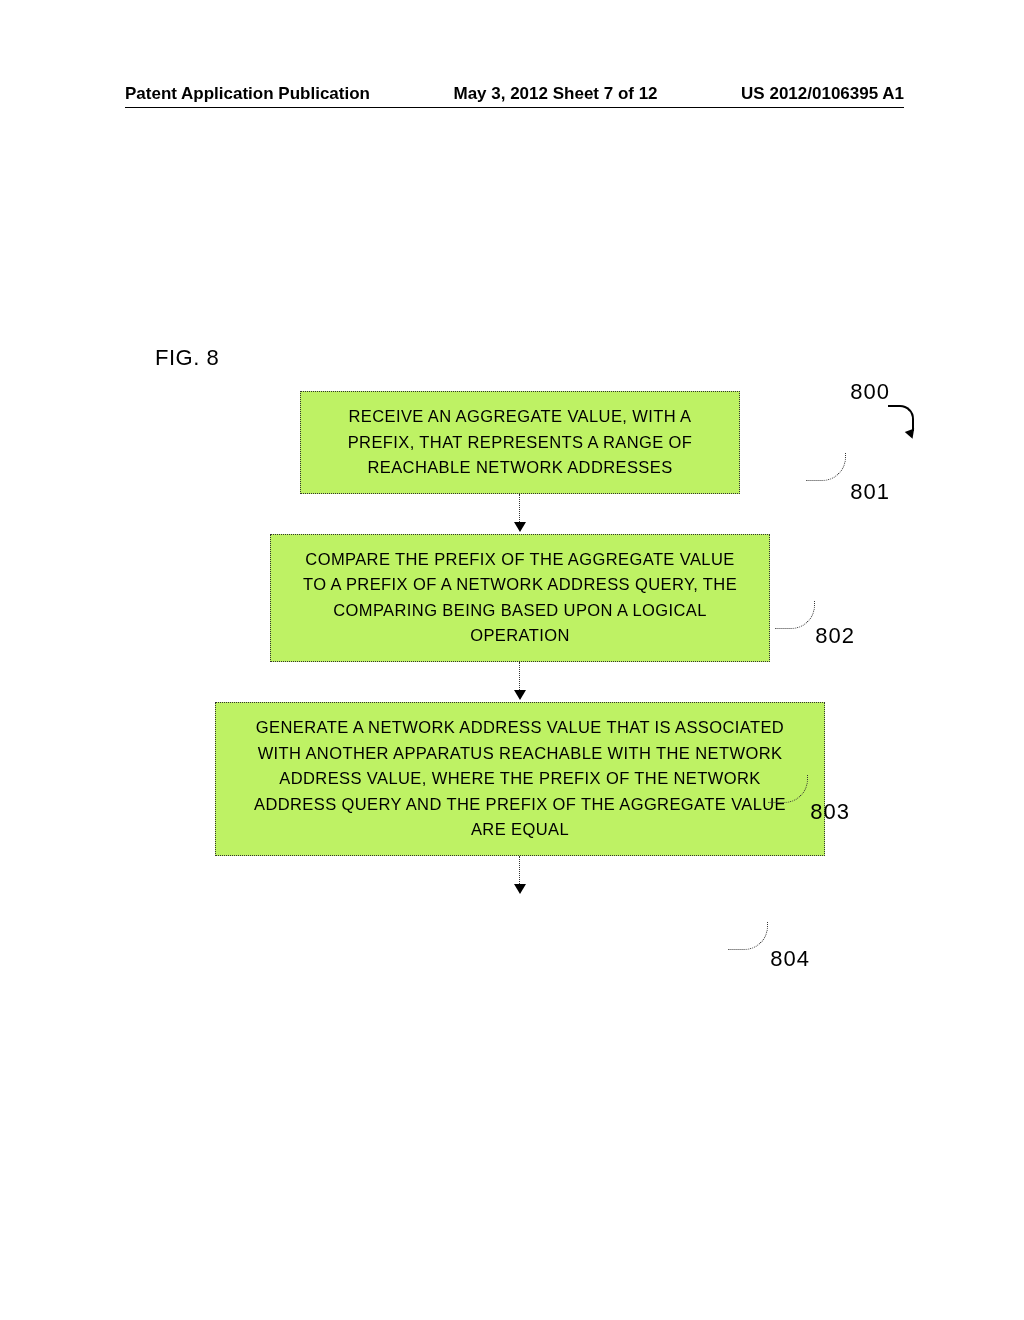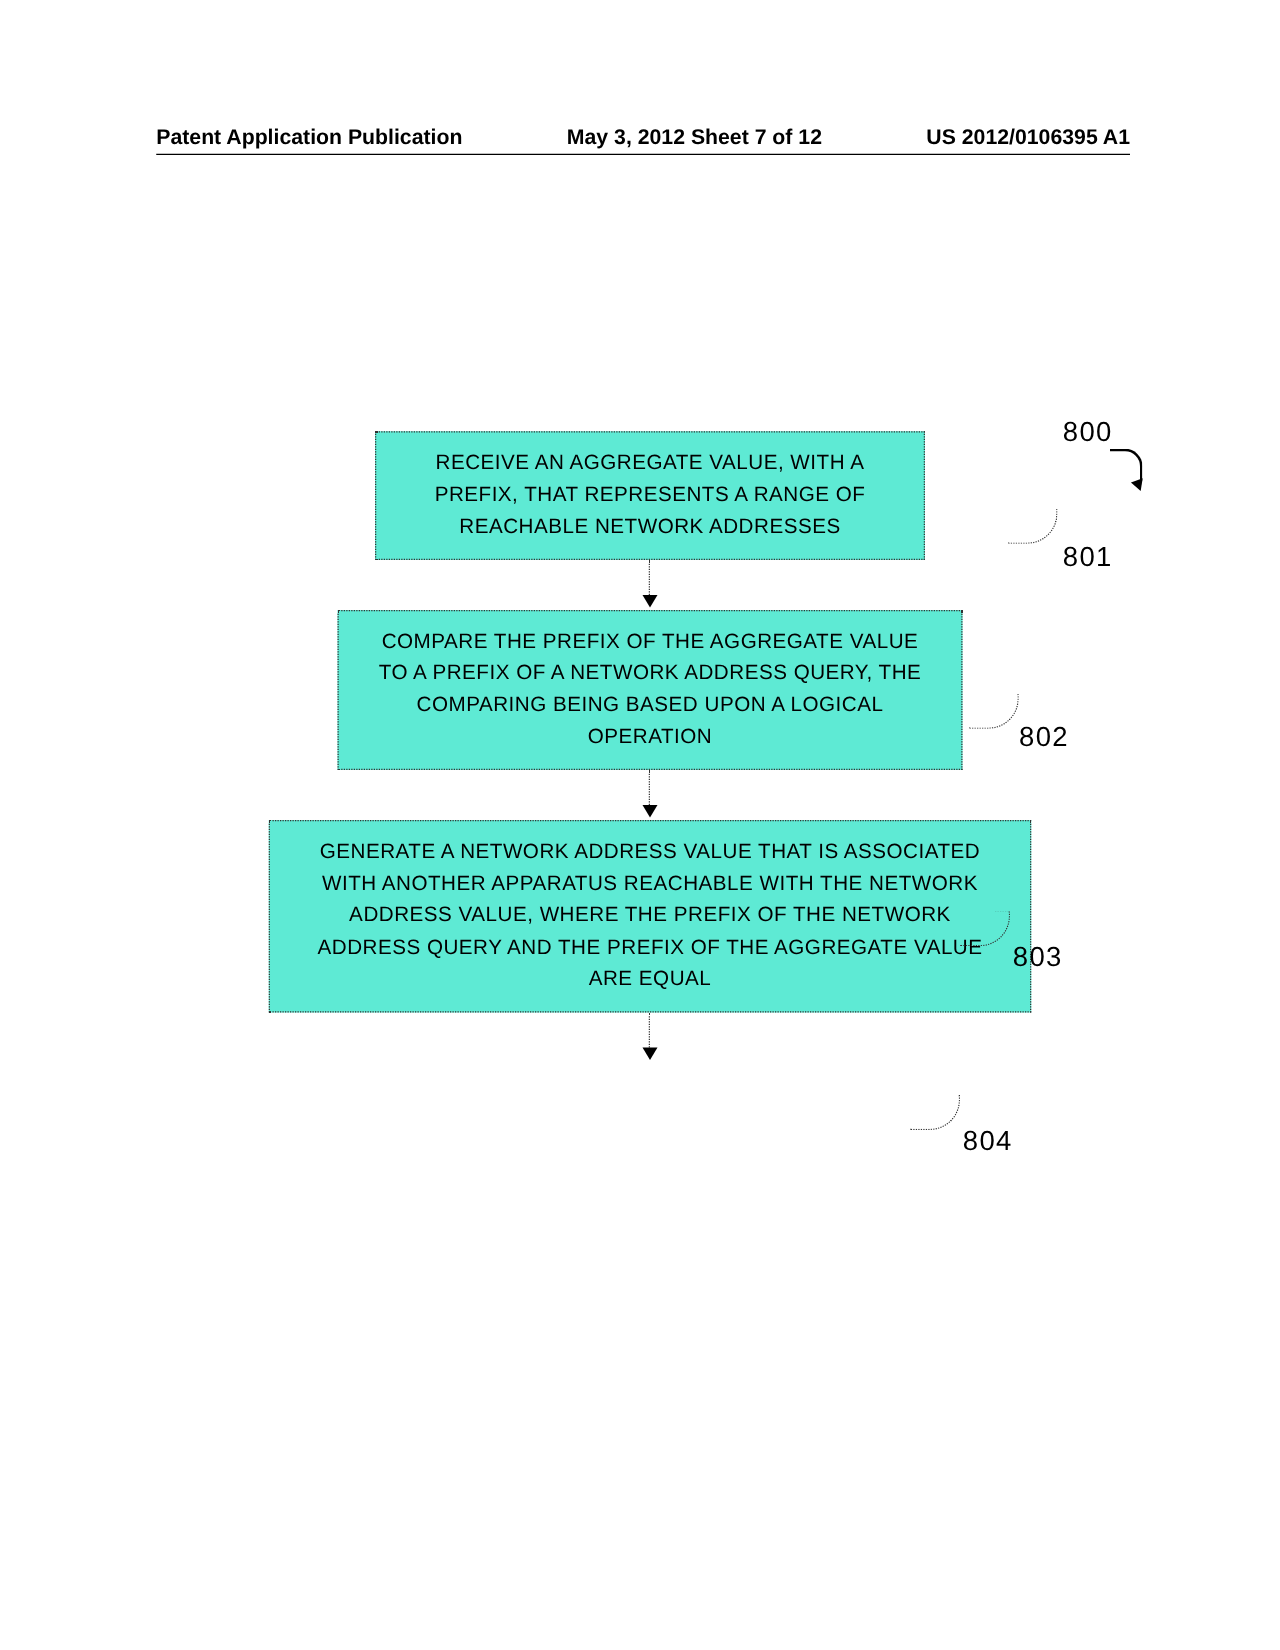--- a/index.html
+++ b/index.html
@@ -6,21 +6,21 @@
   body {
     width: 1024px;
     height: 1320px;
     background: #fff;
     font-family: Arial, Helvetica, sans-serif;
     color: #000;
     position: relative;
   }
   .header {
     position: absolute;
-    top: 100px;
+    top: 84px;
     left: 0;
     width: 1024px;
     padding: 0 120px 10px 125px;
     text-align: right;
   }
   .header-row {
     display: flex;
     justify-content: space-between;
     align-items: baseline;
     font-size: 17px;
@@ -42,21 +42,21 @@
     margin-left: -5px;
   }
   .col {
     display: flex;
     flex-direction: column;
     align-items: center;
     position: relative;
   }
   .box {
     border: 1.5px dotted #333;
-    background: #5eead4;
+    background: #bef264;
     text-align: center;
     font-size: 16.5px;
     letter-spacing: 0.4px;
     line-height: 1.55;
     padding: 12px 24px;
     position: relative;
     text-transform: uppercase;
   }
   .b1 { width: 440px; }
   .b2 { width: 500px; }
@@ -121,20 +121,21 @@
 <div class="header">
   <div class="header-row">
     <span>Patent Application Publication</span>
     <span>May 3, 2012  Sheet 7 of 12</span>
     <span>US 2012/0106395 A1</span>
   </div>
 </div>
 
 <div class="fig-wrap">
 
+  <div class="fig-label">FIG. 8</div>
 
   <div class="col" style="position:relative;">
 
     <div class="callout ref800" style="position:absolute; top:-12px; right:-10px;">
       <span>800</span>
       <span class="hook"></span>
     </div>
 
     <div class="box b1">
       <span>RECEIVE AN AGGREGATE VALUE, WITH A PREFIX, THAT REPRESENTS A RANGE OF REACHABLE NETWORK ADDRESSES</span>

